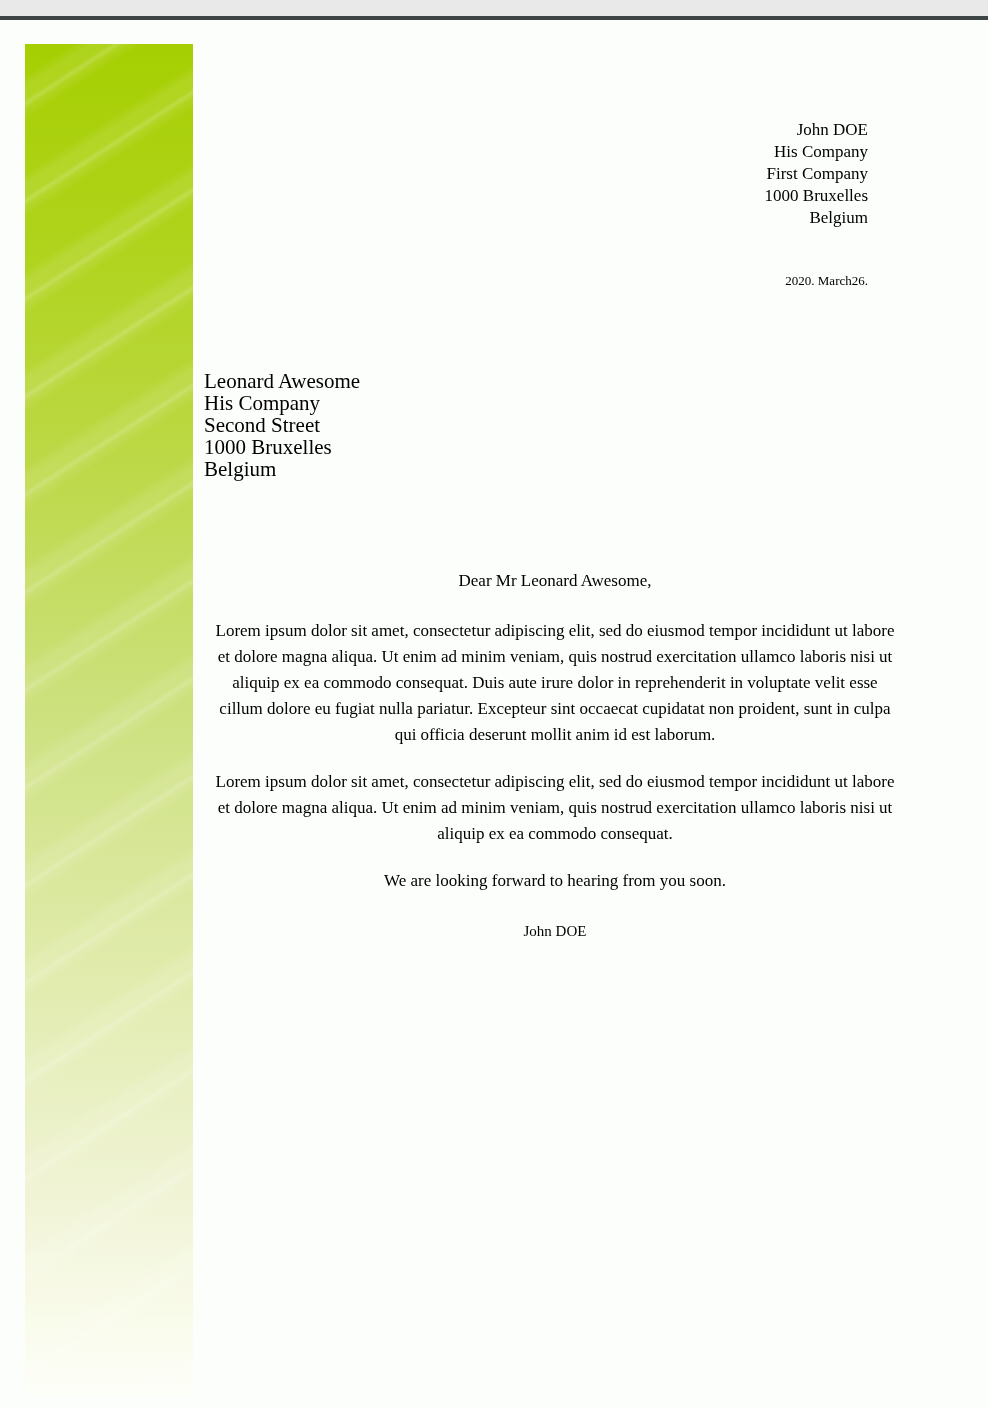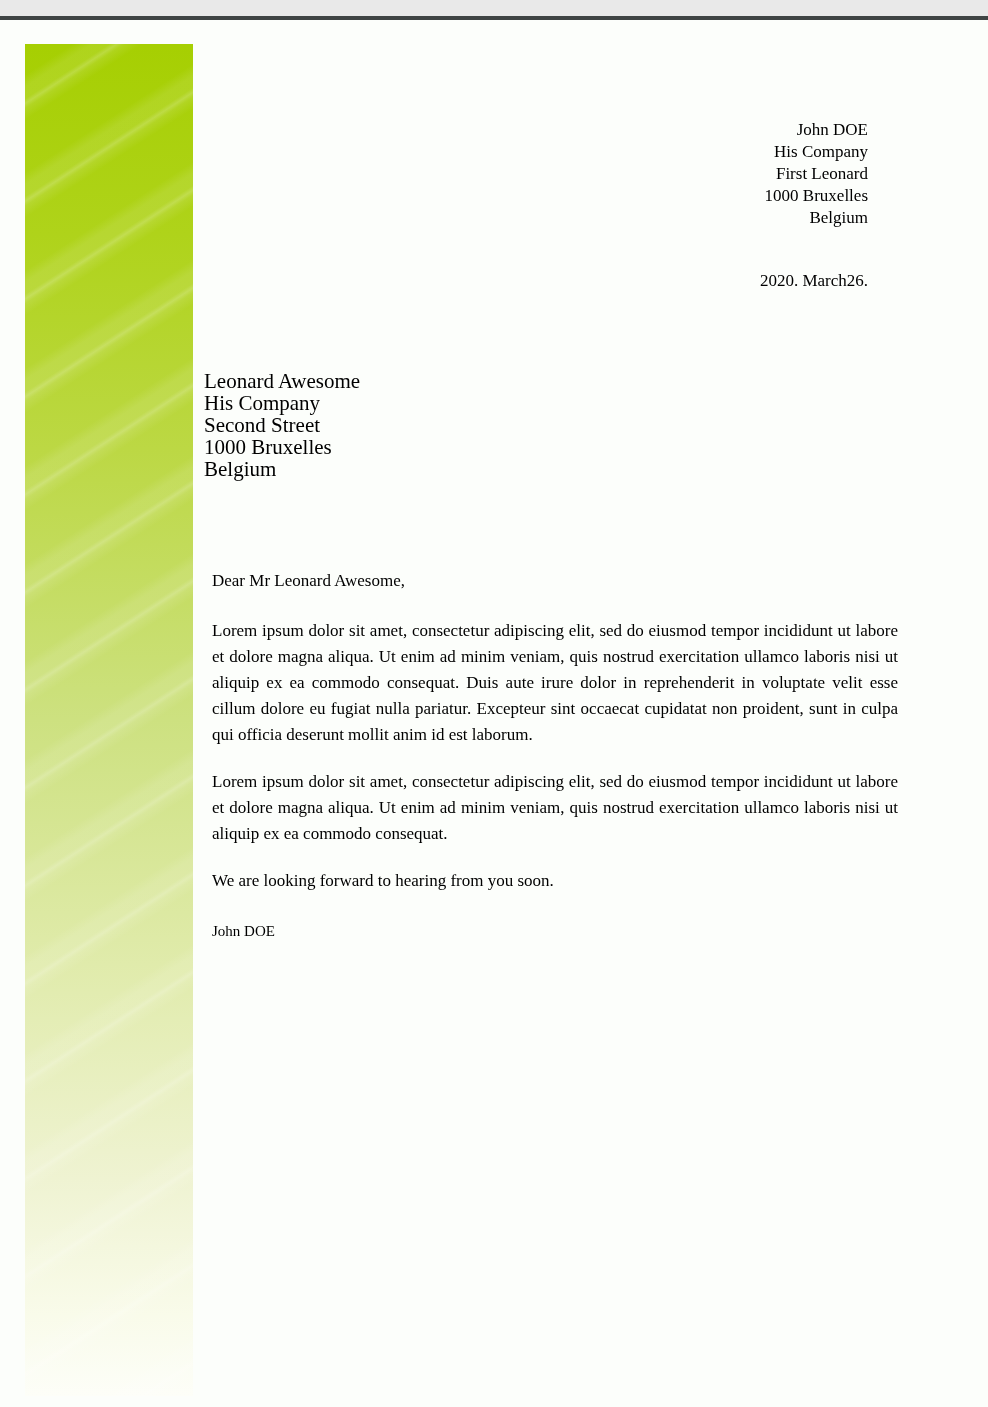--- a/index.html
+++ b/index.html
@@ -63,59 +63,59 @@
     right: 120px;
     text-align: right;
     font-size: 17px;
     line-height: 22px;
   }
   .date-line {
     position: absolute;
     top: 254px;
     right: 120px;
     text-align: left;
-    font-size: 17px;
+    font-size: 13px;
     line-height: 22px;
   }
   .recipient-block {
     position: absolute;
     top: 354px;
     left: 204px;
     text-align: left;
     font-size: 21px;
     line-height: 22px;
   }
   .letter-body {
     position: absolute;
     top: 552px;
     left: 212px;
     width: 686px;
     font-size: 17px;
     line-height: 26px;
   }
-  .letter-body p { margin: 0; }
+  .letter-body p { margin: 0; text-align: center; }
   .salutation   { margin-bottom: 24px !important; }
   .para         { text-align: justify; margin-bottom: 21px !important; }
   .closing-line { margin-bottom: 24px !important; }
   .valediction  { margin-bottom: 24px !important; }
   .signature    { font-size: 15px; }
 </style>
 </head>
 <body>
 
 <div class="page">
 
   <div class="top-rule"></div>
 
   <div class="accent-bar"></div>
 
   <div class="sender-block">
     <div>John DOE</div>
     <div>His Company</div>
-    <div>First Leonard</div>
+    <div>First Company</div>
     <div>1000 Bruxelles</div>
     <div>Belgium</div>
   </div>
 
   <div class="date-line">2020. March26.</div>
 
   <div class="recipient-block">
     <div>Leonard Awesome</div>
     <div>His Company</div>
     <div>Second Street</div>

